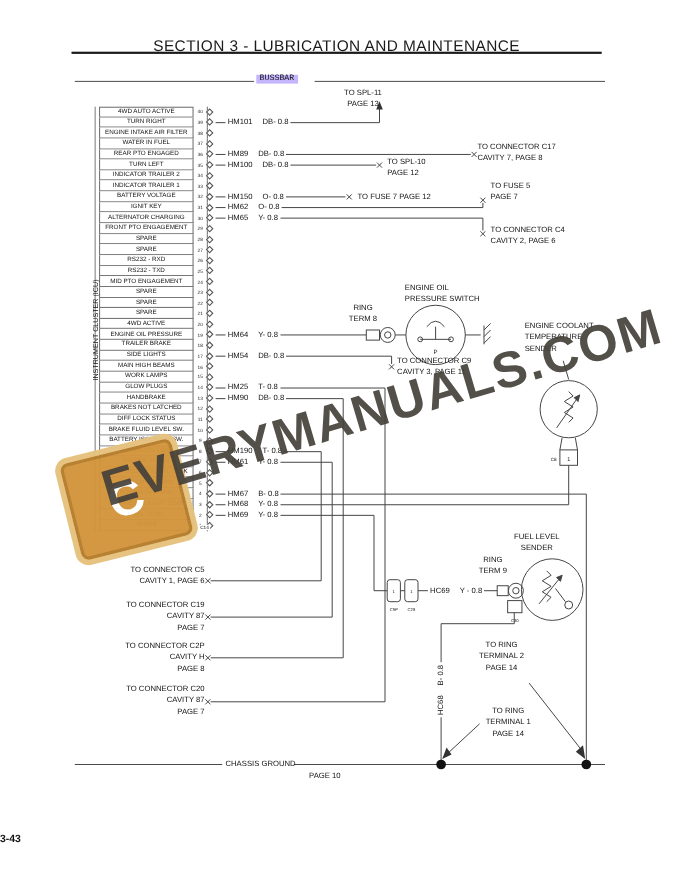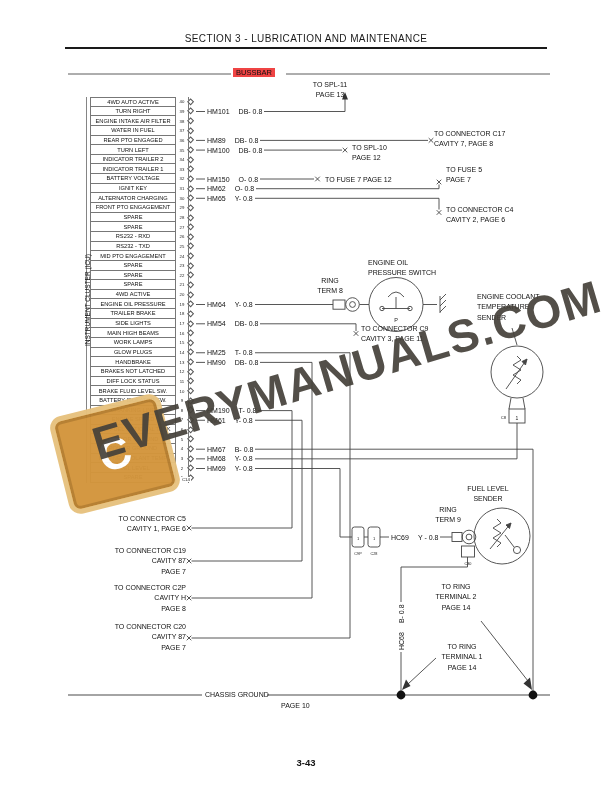--- a/index.html
+++ b/index.html
@@ -1,22 +1,22 @@
 <!DOCTYPE html>
 <html><head>
 <meta charset="utf-8">
 <style>
   html,body{margin:0;padding:0;background:#e8e8e8;}
   .page{position:relative;width:612px;height:792px;background:#ffffff;margin:0 auto;
         font-family:"Liberation Sans", sans-serif;color:#111;overflow:hidden;}
   .abs{position:absolute;}
-  .hdr{left:0;right:0;top:33px;text-align:center;font-size:10px;letter-spacing:.4px;color:#1a1a1a;}
+  .hdr{left:0;right:0;top:33px;text-align:center;font-size:14px;letter-spacing:.4px;color:#1a1a1a;}
   .hdr-rule{left:65px;width:482px;top:47px;height:1.6px;background:#1a1a1a;}
   .doc-title{left:0;right:0;top:58px;text-align:center;font-size:11px;color:#111;}
-  .bussbar{left:233px;top:67.5px;font-size:7.5px;background:#ef4444;padding:0 3px;z-index:2;}
+  .bussbar{left:233px;top:67.5px;font-size:7.5px;background:#c4b5fd;padding:0 3px;z-index:2;font-family:Liberation Mono, monospace;}
   svg.wiring{position:absolute;left:0;top:0;z-index:1;}
   
   #icu-rows{position:absolute;left:90px;top:97px;z-index:2;}
   .icu-row{display:flex;height:9.65px;position:relative;}
   .icu-label{width:86px;box-sizing:border-box;border:1px solid #777;border-top:0;
              display:flex;align-items:center;justify-content:center;
              font-size:5.7px;white-space:nowrap;overflow:hidden;background:#fff;color:#111;}
   .icu-row:first-child .icu-label{border-top:1px solid #777;}
   .icu-pin{width:13px;box-sizing:border-box;border-right:1px solid #777;
            display:flex;align-items:center;justify-content:center;font-size:4.3px;color:#222;}
@@ -28,21 +28,21 @@
   
   .wlabel{position:absolute;font-size:7px;line-height:9px;background:#fff;padding:0 2px;
           white-space:nowrap;z-index:2;color:#111;}
   .wlabel i{font-style:normal;}
   .wlabel i:first-child{margin-right:9px;}
   .wlabel.vert{transform:rotate(-90deg);transform-origin:0 0;}
   
   .callout{position:absolute;font-size:7px;line-height:10.3px;white-space:pre-line;z-index:2;color:#111;}
   .right{text-align:right;}
   .center{text-align:center;}
-  .pgnum{left:0;right:0;top:757px;text-align:center;font-size:9.5px;font-weight:bold;}
+  .pgnum{left:0;right:0;top:757px;text-align:left;font-size:9.5px;font-weight:bold;}
   
   .wm-logo{position:absolute;left:58px;top:404px;width:104px;height:90px;transform:rotate(-14deg);
            background:#d3953c;border:5px solid #e7c27e;border-radius:12px;z-index:5;opacity:.97;
            box-shadow:inset 0 0 0 3px #b57d2e;display:flex;align-items:center;justify-content:center;}
   .wm-logo span{color:#fff;font-weight:bold;font-size:44px;transform:rotate(-6deg);}
   .wm-text{position:absolute;left:86px;top:419px;transform:rotate(-16.5deg);transform-origin:0 0;
            font-size:46px;font-weight:bold;letter-spacing:1.5px;color:#45413a;opacity:.92;
            white-space:nowrap;z-index:6;}
   .wm-text,.wm-logo{pointer-events:none;}
 </style>

